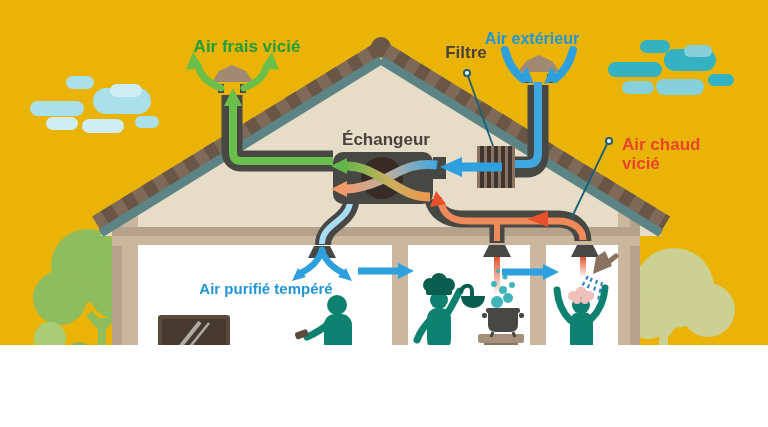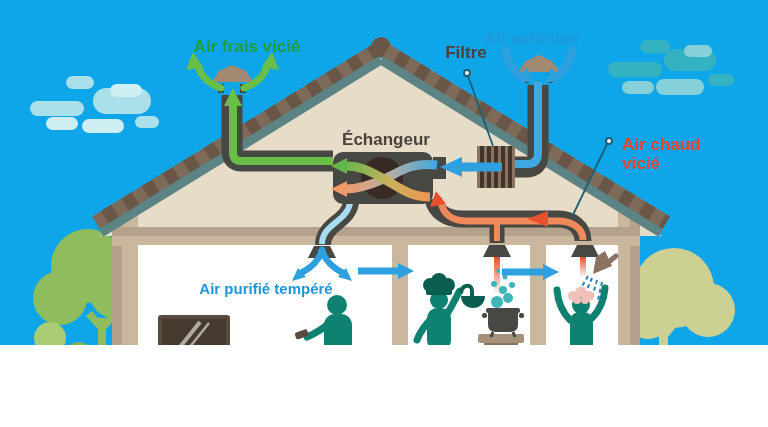--- a/index.html
+++ b/index.html
@@ -1,16 +1,16 @@
 <!DOCTYPE html>
 <html><head>
 <meta charset="utf-8">
 <style>
   html,body{margin:0;padding:0;background:#fff;}
-  .stage{position:relative;width:768px;height:345px;background:#0ea5e9;overflow:hidden;
+  .stage{position:relative;width:768px;height:345px;background:#eab308;overflow:hidden;
          font-family:"Liberation Sans",sans-serif;}
   svg text{font-family:"Liberation Sans",sans-serif;font-weight:700;}
 </style>
 </head>
 <body>
 
 <div class="stage">
 <svg width="768" height="427" viewBox="0 0 768 427">
   <defs>
     <linearGradient id="gradBS" gradientUnits="userSpaceOnUse" x1="437" y1="0" x2="342" y2="0">

